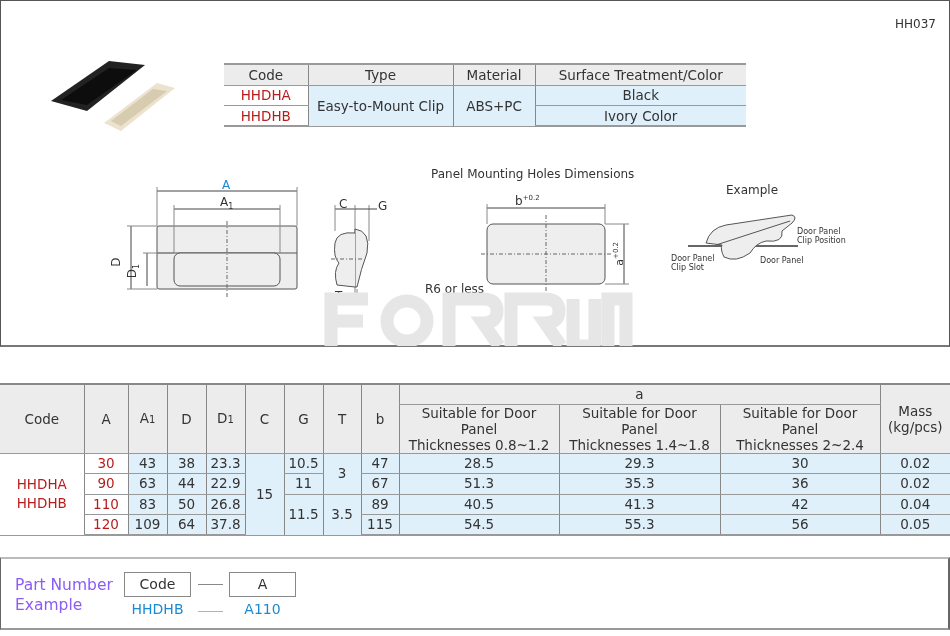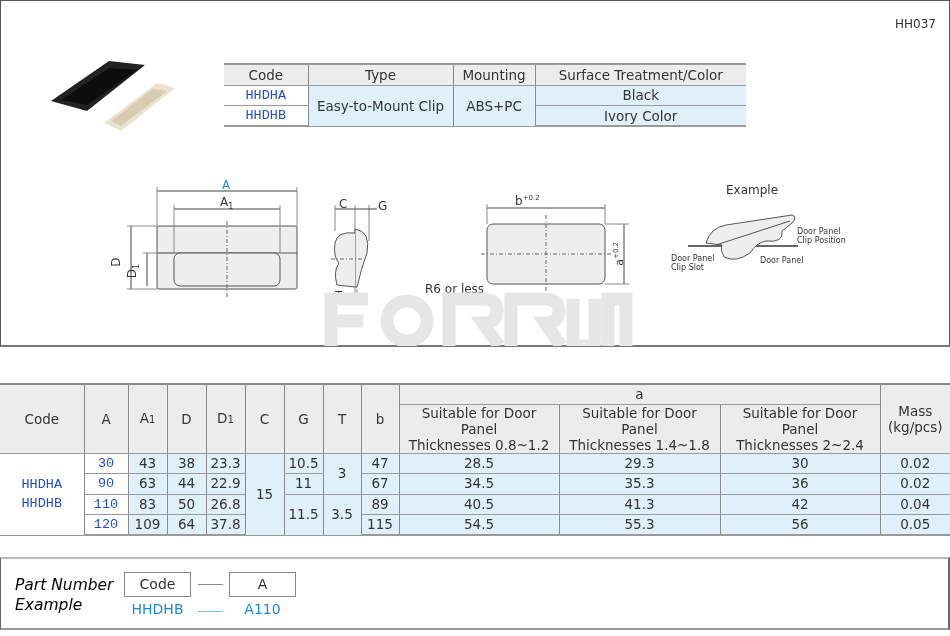--- a/index.html
+++ b/index.html
@@ -6,32 +6,32 @@
   body { width: 950px; height: 636px; background: #fff; font-family: "DejaVu Sans", "Liberation Sans", sans-serif; color: #333; position: relative; overflow: hidden; }
   .panel-top { position: absolute; left: 0; top: 0; width: 950px; height: 347px; border: 1px solid #555; border-bottom: 2px solid #777; }
   .code-id { position: absolute; right: 13px; top: 16px; font-size: 12px; color: #333; }
   .product-img { position: absolute; left: 48px; top: 52px; width: 130px; height: 80px; }
   table { border-collapse: collapse; }
   .spec-table { position: absolute; left: 223px; top: 62px; font-size: 13.5px; }
   .spec-table th { background: #ececec; font-weight: normal; height: 21px; border-left: 1px solid #888; border-top: 2px solid #999; border-bottom: 1px solid #999; padding: 0 6px; text-align: center; }
   .spec-table th:first-child, .spec-table td:first-child { border-left: none; }
   .spec-table td { height: 20.5px; text-align: center; border-left: 1px solid #888; border-bottom: 1px solid #999; padding: 0 6px; }
   .spec-table tr:last-child td { border-bottom: 2px solid #999; }
-  .blue { color: #1d4ed8; font-family: Liberation Mono, monospace; }
+  .blue { color: #b91c1c; }
   .bg-blue { background: #dff0fb; }
   .diagram-label { position: absolute; font-size: 12px; color: #333; white-space: nowrap; }
   .watermark { position: absolute; left: 322px; top: 290px; width: 310px; height: 55px; }
   .data-table { position: absolute; left: 0; top: 383px; width: 950px; font-size: 13.5px; border-top: 2px solid #888; }
   .data-table th { background: #ececec; font-weight: normal; border-left: 1px solid #888; border-bottom: 1px solid #999; text-align: center; line-height: 16px; padding: 0 3px; }
   .data-table th.first { border-left: none; }
   .data-table td { text-align: center; border-left: 1px solid #888; border-bottom: 1px solid #999; height: 20.5px; line-height: 19px; }
   .data-table td.first { border-left: none; }
   .data-table tr.last td { border-bottom: 2px solid #999; }
   .part-panel { position: absolute; left: 0; top: 557px; width: 950px; height: 73px; border-top: 2px solid #bbb; border-left: 1px solid #666; border-right: 2px solid #666; border-bottom: 2px solid #999; }
-  .pn-label { position: absolute; left: 14px; top: 16px; font-size: 15.5px; line-height: 20px; color: #000000; font-style: italic; }
+  .pn-label { position: absolute; left: 14px; top: 16px; font-size: 15.5px; line-height: 20px; color: #8b5cf6; }
   .pn-box { position: absolute; top: 13px; height: 25px; border: 1px solid #888; text-align: center; font-size: 14px; line-height: 23px; color: #333; }
   .pn-dash { position: absolute; height: 1px; background: #888; }
   .pn-val { position: absolute; top: 42px; font-size: 14px; color: #1a8ad4; text-align: center; }
 </style>
 </head>
 <body>
 
 <div class="panel-top">
   <div class="code-id">HH037</div>
 
@@ -40,21 +40,21 @@
     <polygon points="12,47 60,15 88,17 38,52" fill="#0d0d0d"></polygon>
     <polygon points="55,70 108,30 126,35 72,78" fill="#ece3cf"></polygon>
     <polygon points="62,68 104,36 118,38 72,73" fill="#d7cbb0"></polygon>
   </svg>
 
   <table class="spec-table">
     <tbody>
         <tr>
       <th style="width:84px">Code</th>
       <th style="width:145px">Type</th>
-      <th style="width:82px">Mounting</th>
+      <th style="width:82px">Material</th>
       <th style="width:211px">Surface Treatment/Color</th>
     </tr>
     <tr>
       <td class="blue">HHDHA</td>
       <td rowspan="2" class="bg-blue">Easy-to-Mount Clip</td>
       <td rowspan="2" class="bg-blue">ABS+PC</td>
       <td class="bg-blue">Black</td>
     </tr>
     <tr>
       <td class="blue">HHDHB</td>
@@ -94,20 +94,21 @@
     <path d="M34,28 Q50,30 46,52 Q40,68 36,86 L34,86 Z" fill="#eee" stroke="#555"></path>
     <path d="M34,32 Q16,30 14,42 Q12,56 18,62 Q12,70 16,84 L34,86" fill="#eee" stroke="#555"></path>
     <line x1="10" y1="58" x2="42" y2="58" stroke="#666" stroke-dasharray="4,2,1,2"></line>
     <line x1="36" y1="88" x2="36" y2="100" stroke="#888"></line>
     <line x1="26" y1="96" x2="46" y2="96" stroke="#444"></line>
   </svg>
   <div class="diagram-label" style="left:338px;top:196px">C</div>
   <div class="diagram-label" style="left:377px;top:198px">G</div>
   <div class="diagram-label" style="left:334px;top:288px">T</div>
 
+  <div class="diagram-label" style="left:430px;top:166px">Panel Mounting Holes Dimensions</div>
   <svg style="position:absolute;left:480px;top:200px" width="150" height="90">
     <rect x="6" y="23" width="118" height="60" rx="6" fill="#eee" stroke="#555"></rect>
     <line x1="65" y1="14" x2="65" y2="90" stroke="#666" stroke-dasharray="4,2,1,2"></line>
     <line x1="0" y1="53" x2="130" y2="53" stroke="#666" stroke-dasharray="4,2,1,2"></line>
     <line x1="6" y1="7" x2="124" y2="7" stroke="#444"></line>
     <line x1="6" y1="3" x2="6" y2="23" stroke="#888"></line>
     <line x1="124" y1="3" x2="124" y2="23" stroke="#888"></line>
     <line x1="143" y1="23" x2="143" y2="83" stroke="#444"></line>
     <line x1="124" y1="23" x2="148" y2="23" stroke="#888"></line>
     <line x1="124" y1="83" x2="148" y2="83" stroke="#888"></line>
@@ -195,21 +196,21 @@
     <td class="bg-blue">30</td>
     <td class="bg-blue">0.02</td>
   </tr>
   <tr>
     <td class="blue">90</td>
     <td class="bg-blue">63</td>
     <td class="bg-blue">44</td>
     <td class="bg-blue">22.9</td>
     <td class="bg-blue">11</td>
     <td class="bg-blue">67</td>
-    <td class="bg-blue">34.5</td>
+    <td class="bg-blue">51.3</td>
     <td class="bg-blue">35.3</td>
     <td class="bg-blue">36</td>
     <td class="bg-blue">0.02</td>
   </tr>
   <tr>
     <td class="blue">110</td>
     <td class="bg-blue">83</td>
     <td class="bg-blue">50</td>
     <td class="bg-blue">26.8</td>
     <td class="bg-blue" rowspan="2">11.5</td>

